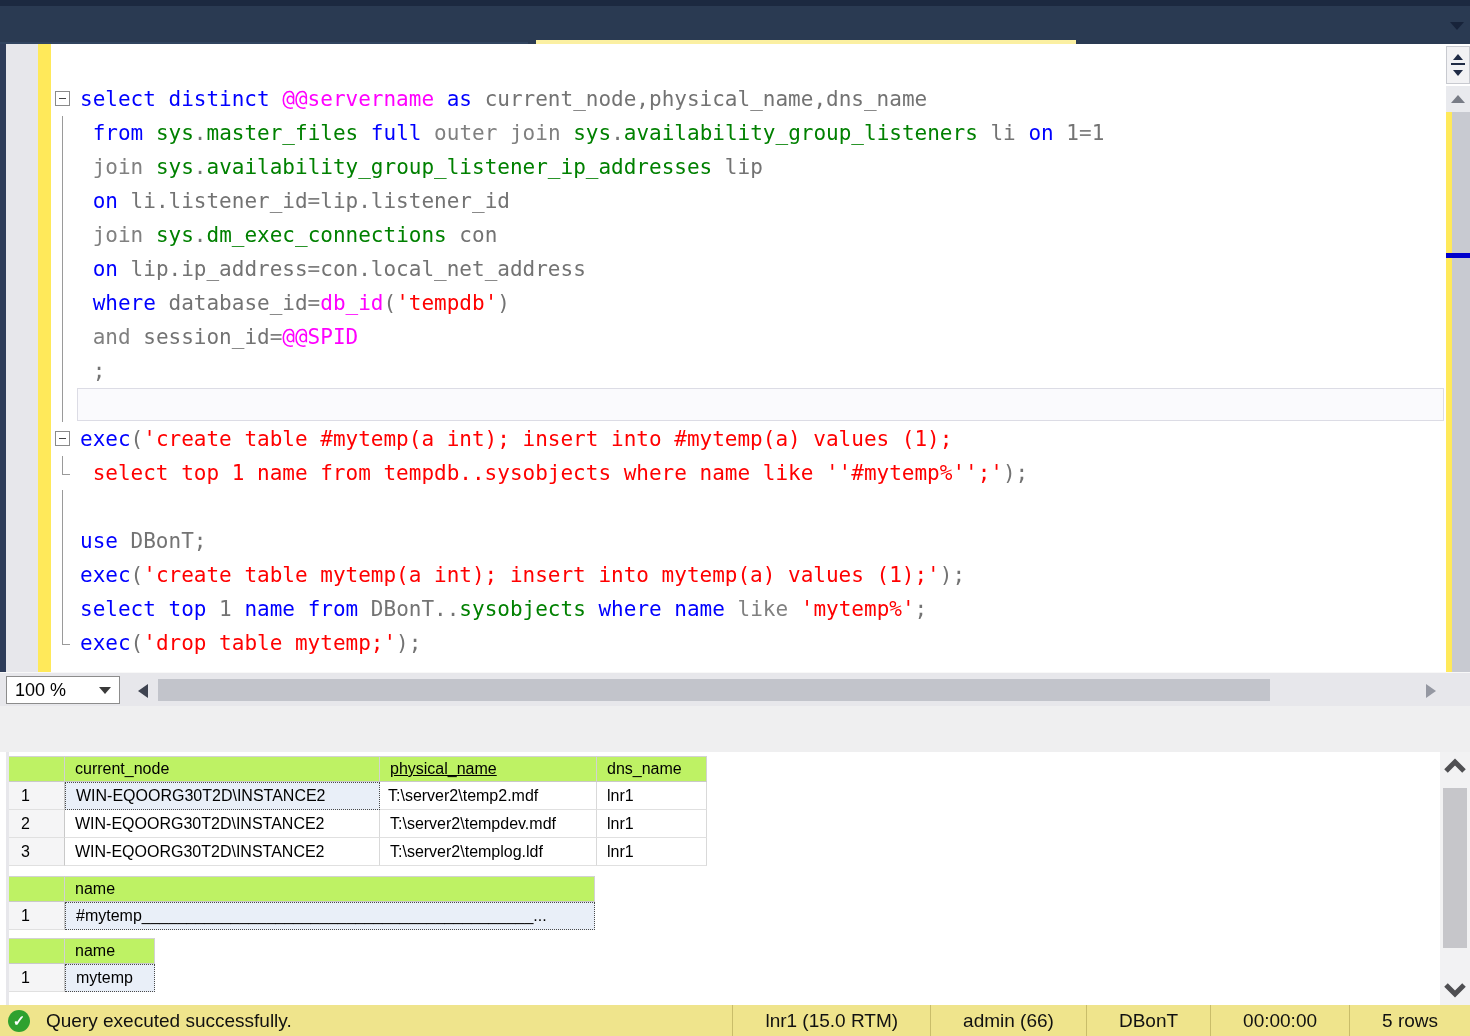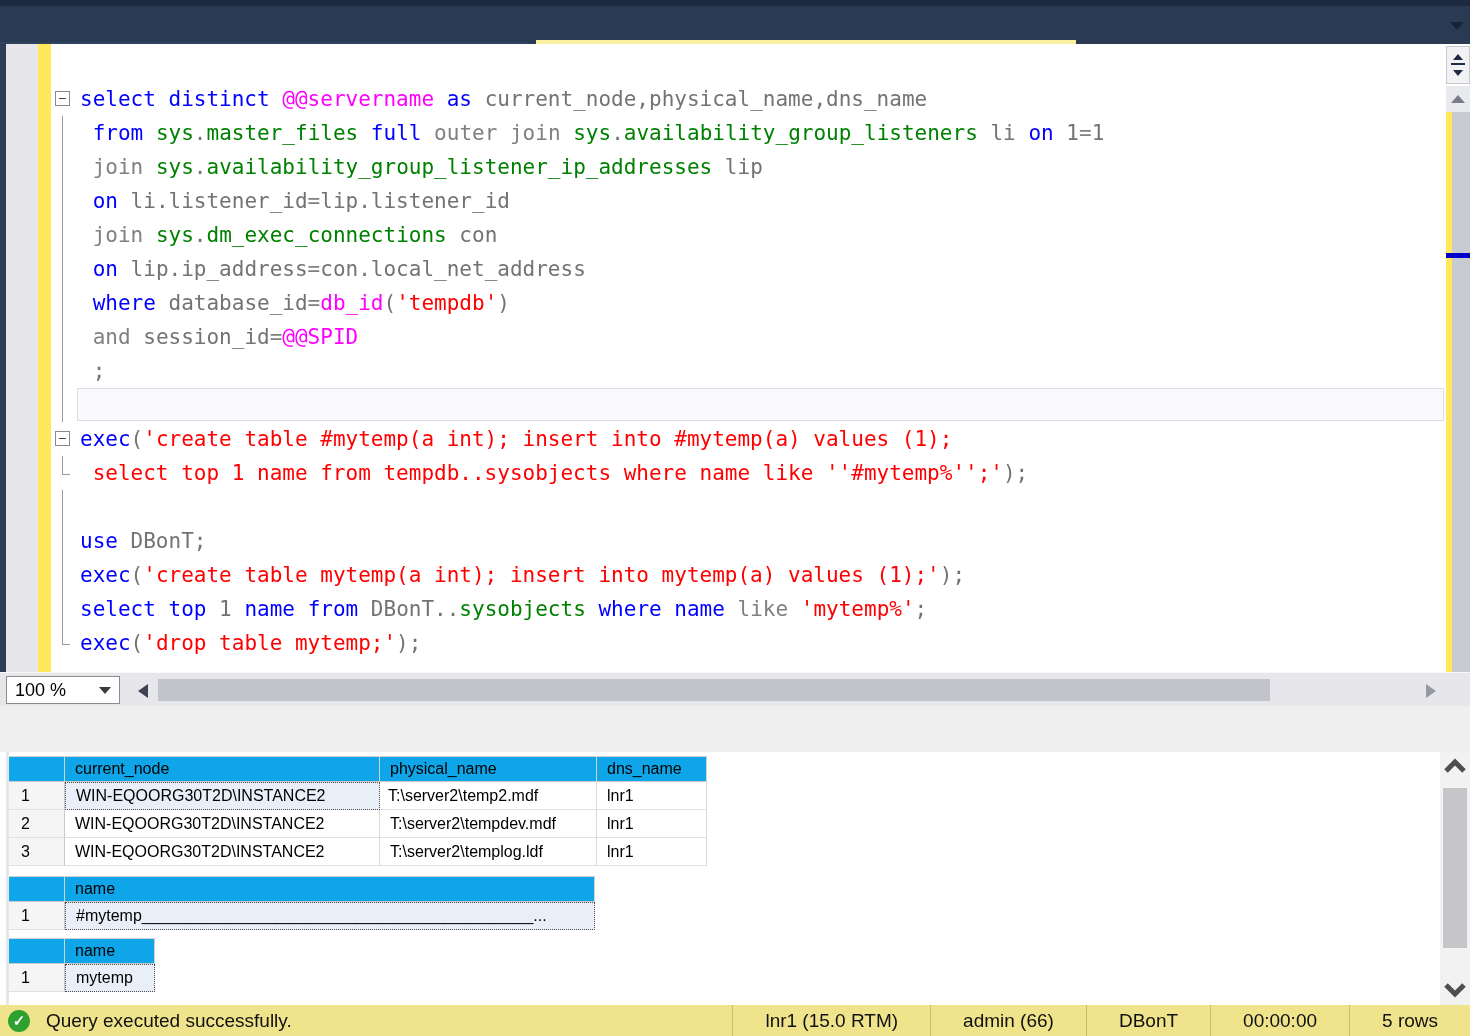--- a/index.html
+++ b/index.html
@@ -66,21 +66,21 @@
 
   
   .restabs{position:absolute;left:0;top:706px;width:1470px;height:46px;background:#EFEFF0;}
 
   
   .grids-layer{position:absolute;left:0;top:752px;width:1440px;height:253px;background:#fff;}
   .grid{position:absolute;font-size:16px;color:#000;}
   .g-row{display:flex;}
   .g-cell{box-sizing:border-box;white-space:nowrap;overflow:hidden;border-right:1px solid #D9D9D9;
           border-bottom:1px solid #E0E0E0;padding:0 0 0 10px;display:flex;align-items:center;background:#fff;}
-  .g-head .g-cell{background:#0ea5e9;border-top:1px solid #D2D2D2;border-right:1px solid #D2D2D2;border-bottom:1px solid #C9C9C9;height:26px;}
+  .g-head .g-cell{background:#bef264;border-top:1px solid #D2D2D2;border-right:1px solid #D2D2D2;border-bottom:1px solid #C9C9C9;height:26px;}
   .g-num{width:57px;background:#F5F5F6;border-left:1px solid #D2D2D2;border-right:1px solid #C9C9C9;padding-left:12px;}
   .g-body .g-cell{height:28px;}
   .g-cell.selected{background:#E9EFF8;border:1px dotted #4A4A4A;}
 
   
   .res-scroll{position:absolute;left:1440px;top:752px;width:30px;height:253px;background:#F2F2F3;}
   .res-scroll .chev{position:absolute;left:4px;}
   .res-thumb{position:absolute;left:3px;top:36px;width:24px;height:160px;background:#C6C6CA;}
 
   
@@ -176,21 +176,21 @@
   <div class="restabs">
     
     
   </div>
 
   <div class="grids-layer" id="gridslayer">
       <div class="grid" style="left: 8px; top: 4px;">
         <div class="g-row g-head">
           <div class="g-cell g-num"></div>
           <div class="g-cell" style="width: 315px;">current_node</div>
-          <div class="g-cell" style="width: 217px;">physical_name</div>
+          <div class="g-cell" style="width: 217px; text-decoration: underline;">physical_name</div>
           <div class="g-cell" style="width: 110px;">dns_name</div>
         </div>
         <div class="g-body">
           <div class="g-row">
             <div class="g-cell g-num">1</div>
             <div class="g-cell selected" style="width: 315px;">WIN-EQOORG30T2D\INSTANCE2</div>
             <div class="g-cell" style="width: 217px; padding-left: 8px;">T:\server2\temp2.mdf</div>
             <div class="g-cell" style="width: 110px;">lnr1</div>
           </div>
           <div class="g-row">

